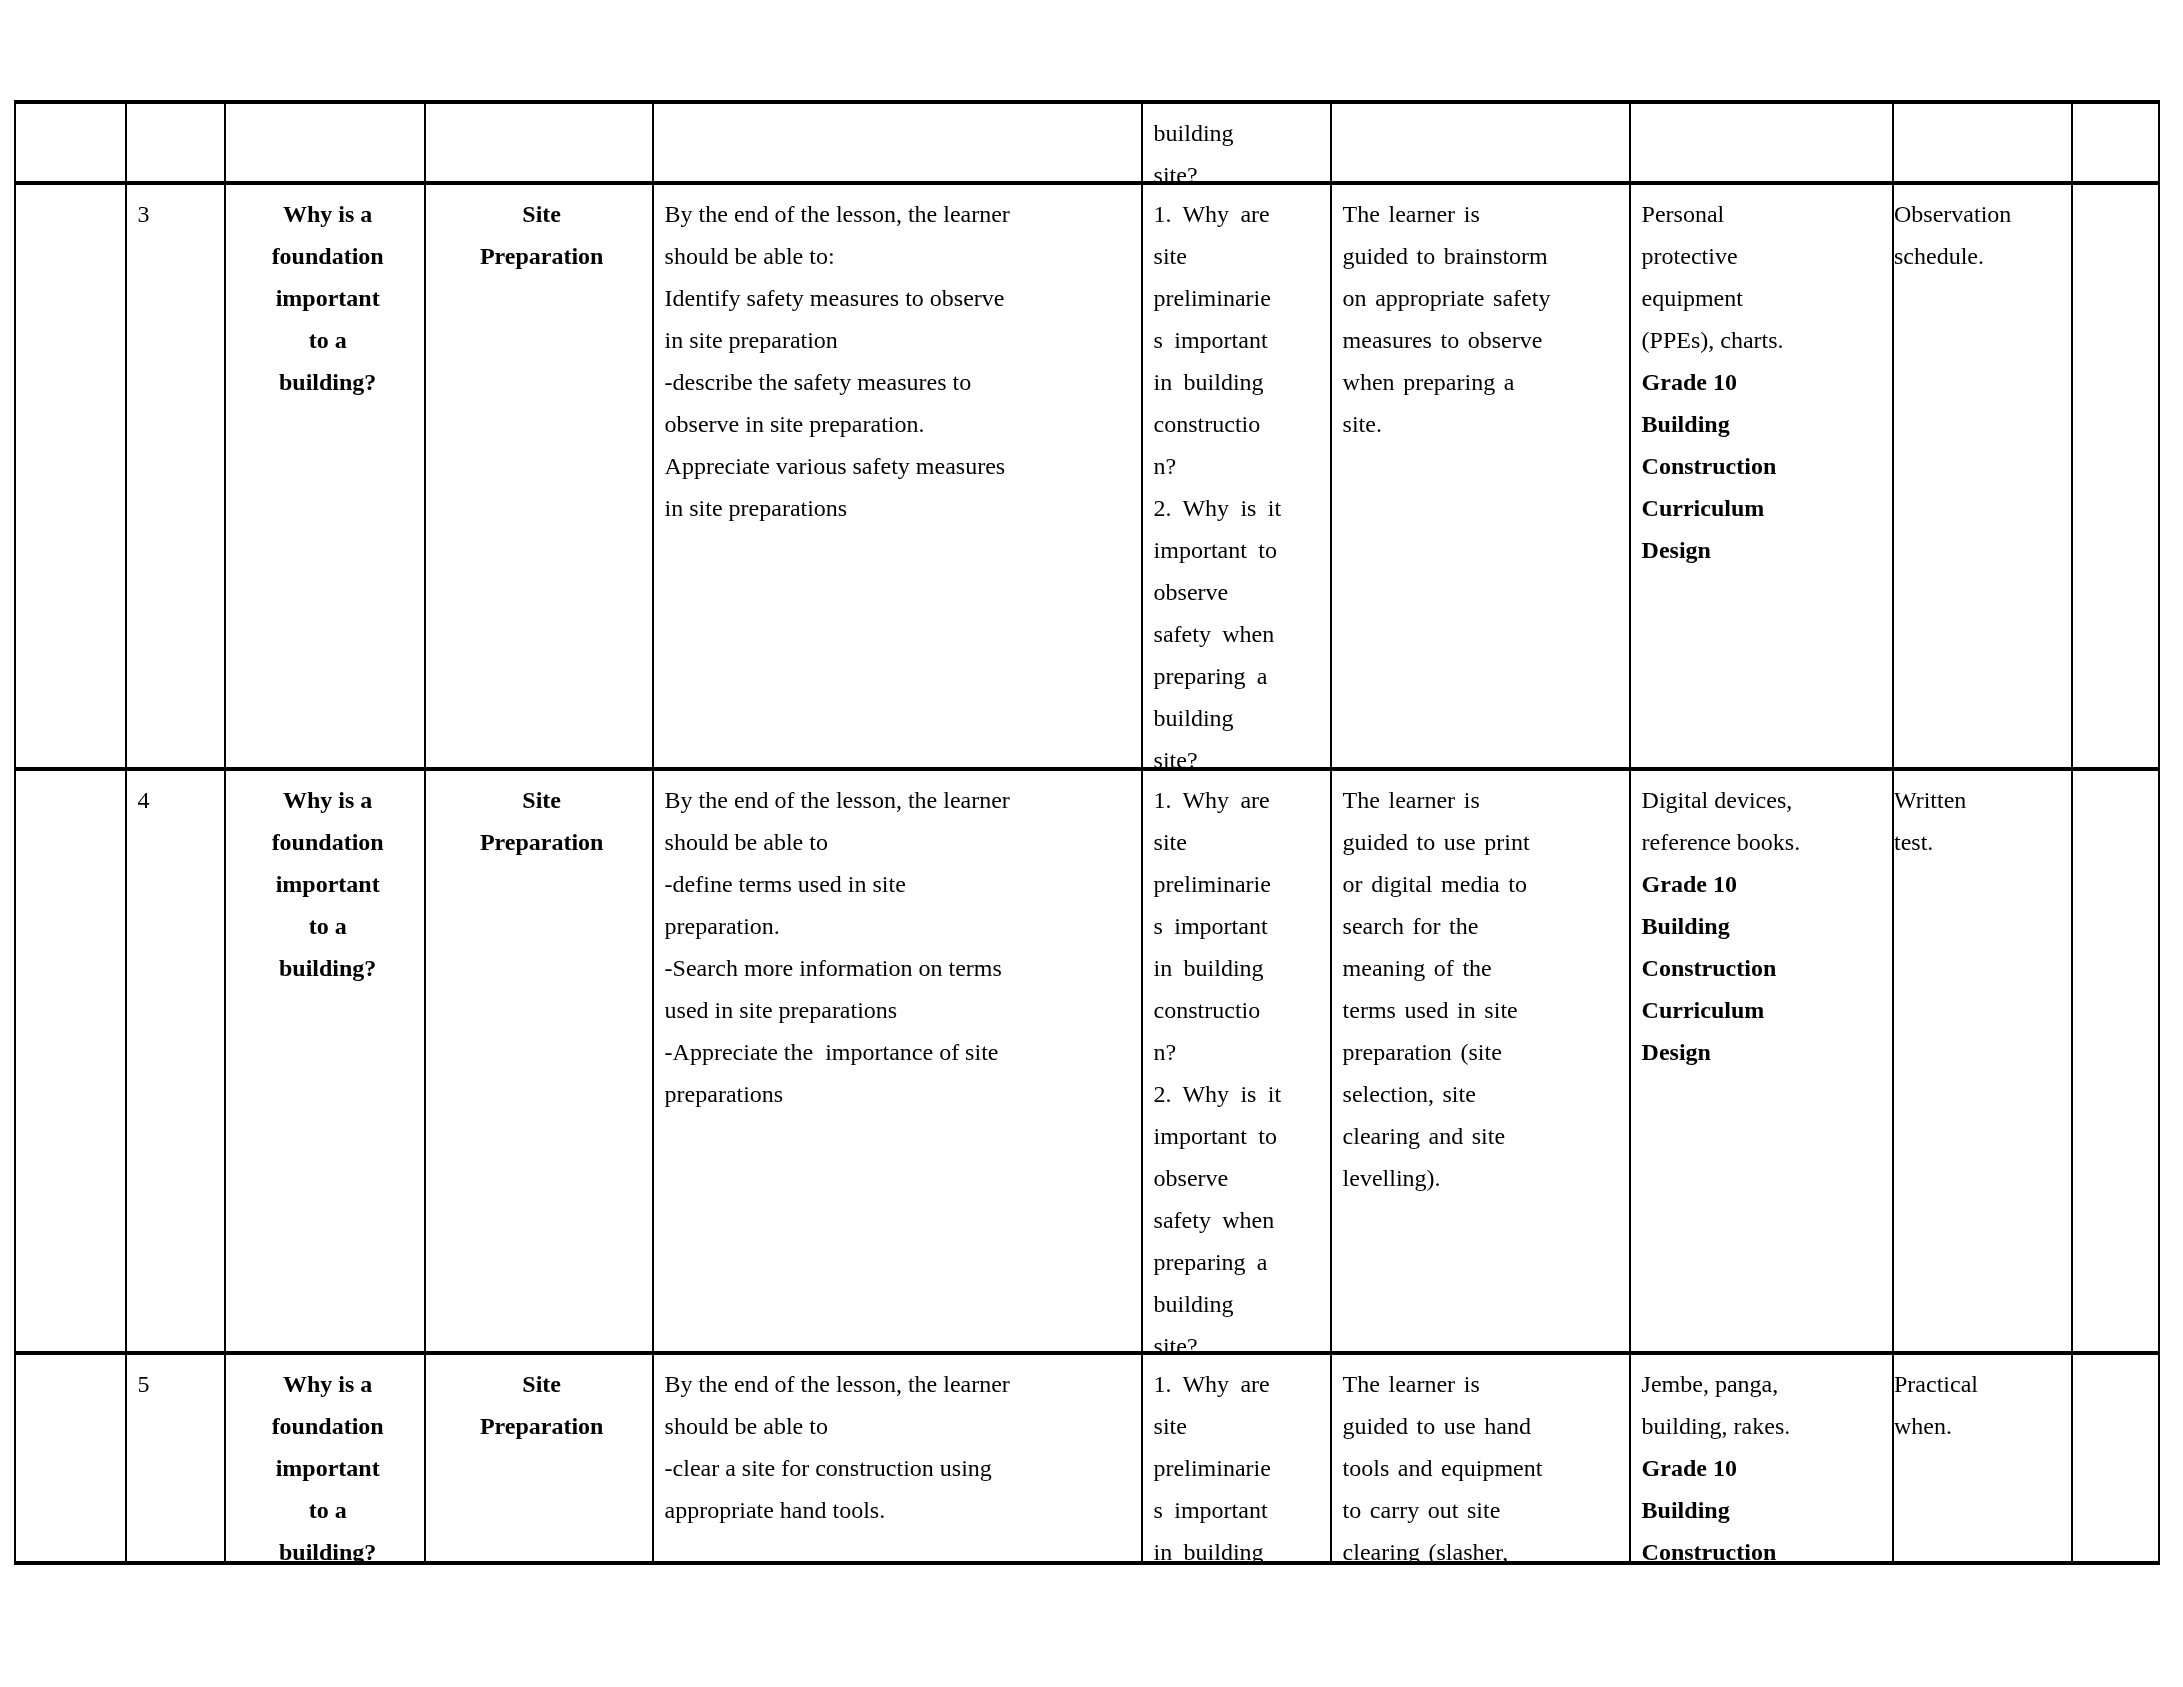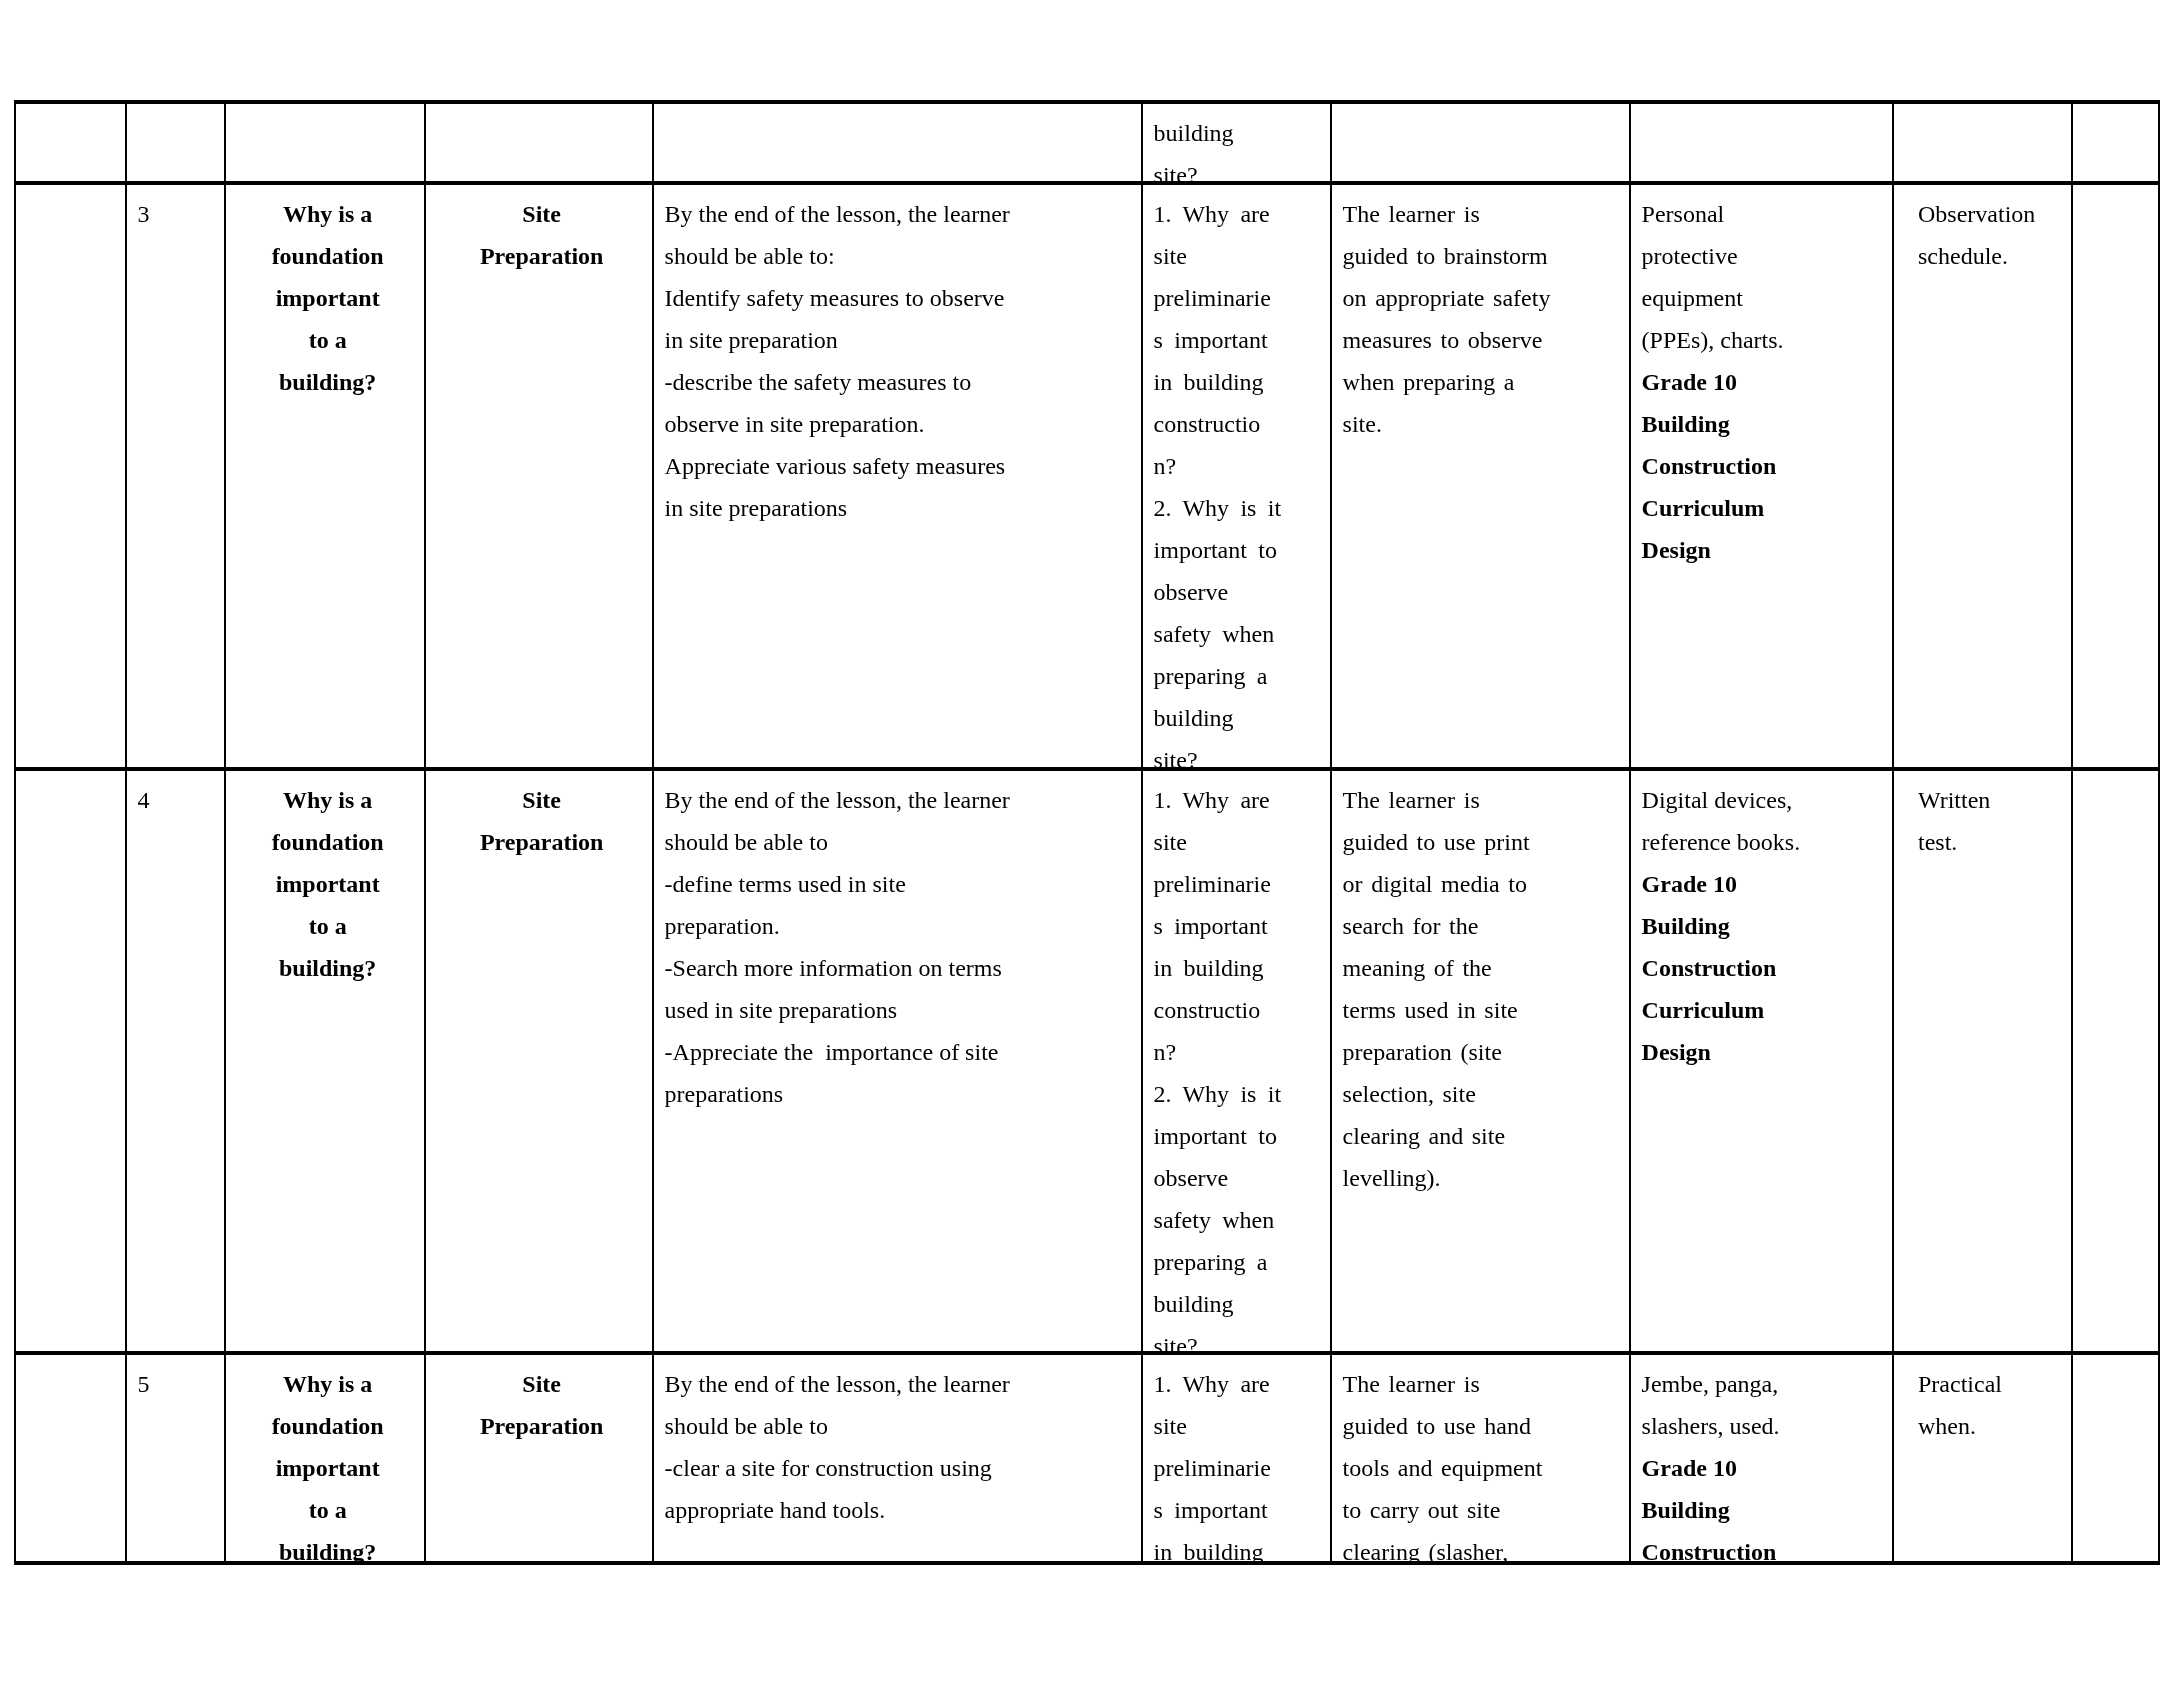--- a/index.html
+++ b/index.html
@@ -40,21 +40,21 @@
   .cell.bold { font-weight: bold; text-align: center; }
   .b { font-weight: bold; }
   
   .h0 { height: 69px; }
   .h1 { height: 574px; }
   .h2 { height: 572px; }
   .h3 { height: 198px; }
   
   .col-inquiry    { word-spacing: 5.3px; }
   .col-experience { word-spacing: 2.6px; }
-  .col-assessment { padding-left: 24px; }
+  .col-assessment { padding-left: 0; }
 </style>
 </head>
 <body>
 
 <table class="doc-table">
   <colgroup>
     <col style="width:111px">
     <col style="width:99px">
     <col style="width:200px">
     <col style="width:228px">
@@ -280,21 +280,21 @@
         </td>
     <td>
           <div class="cell h3 col-experience">The learner is
 guided to use hand
 tools and equipment
 to carry out site
 clearing (slasher,</div>
         </td>
     <td>
           <div class="cell h3"><span>Jembe, panga,
-slashers, used.
+building, rakes.
 </span><span class="b">Grade 10
 Building
 Construction</span></div>
         </td>
     <td>
           <div class="cell h3 col-assessment">Practical
 when.</div>
         </td>
     <td>
           <div class="cell h3"></div>

